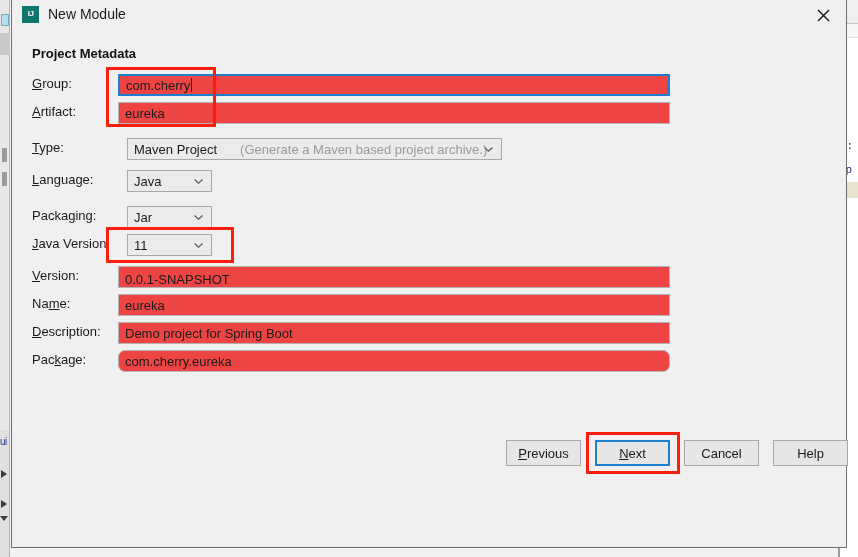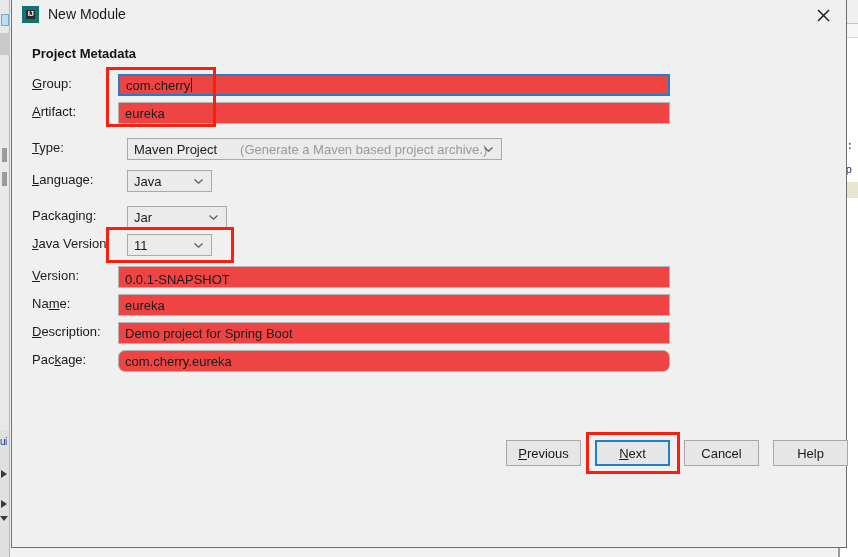--- a/index.html
+++ b/index.html
@@ -99,21 +99,21 @@
   #title-bar {
     position: relative;
     height: 31px;
     background: #f0f0f0;
     display: flex; align-items: center;
   }
   #app-icon {
     position: absolute; left: 10px; top: 6px;
     width: 17px; height: 17px;
     background: #2b2b2b;
-    border: 4px solid #0f766e;
+    border: 8px solid #0f766e;
     display: flex; flex-direction: column;
     align-items: center; justify-content: center;
     font-size: 8px; color: #ffffff; font-weight: bold;
     font-family: "Liberation Sans", sans-serif;
     line-height: 1;
   }
   #app-icon .ij-letters { letter-spacing: -0.5px; margin-bottom: 1px; }
   #app-icon .ij-bar { width: 9px; height: 2px; background: #ffffff; }
   #title-text {
     position: absolute; left: 36px; top: 6px;
@@ -283,21 +283,21 @@
         <span class="arrow">
           <svg width="9" height="5" viewBox="0 0 9 5" aria-hidden="true">
             <polyline points="0.5,0.5 4.5,4.2 8.5,0.5" fill="none" stroke="#5a5a5a" stroke-width="1.2"></polyline>
           </svg>
         </span>
       </div>
     </div>
 
     <div class="row" style="top:175px;">
       <div class="lbl"><span>Packa</span><u>g</u><span>ing:</span></div>
-      <div class="combo" style="left:115px; width:100px;">
+      <div class="combo" style="left:115px; width:85px;">
         <span>Jar</span>
         <span class="arrow">
           <svg width="9" height="5" viewBox="0 0 9 5" aria-hidden="true">
             <polyline points="0.5,0.5 4.5,4.2 8.5,0.5" fill="none" stroke="#5a5a5a" stroke-width="1.2"></polyline>
           </svg>
         </span>
       </div>
     </div>
 
     <div class="row" style="top:203px;">

